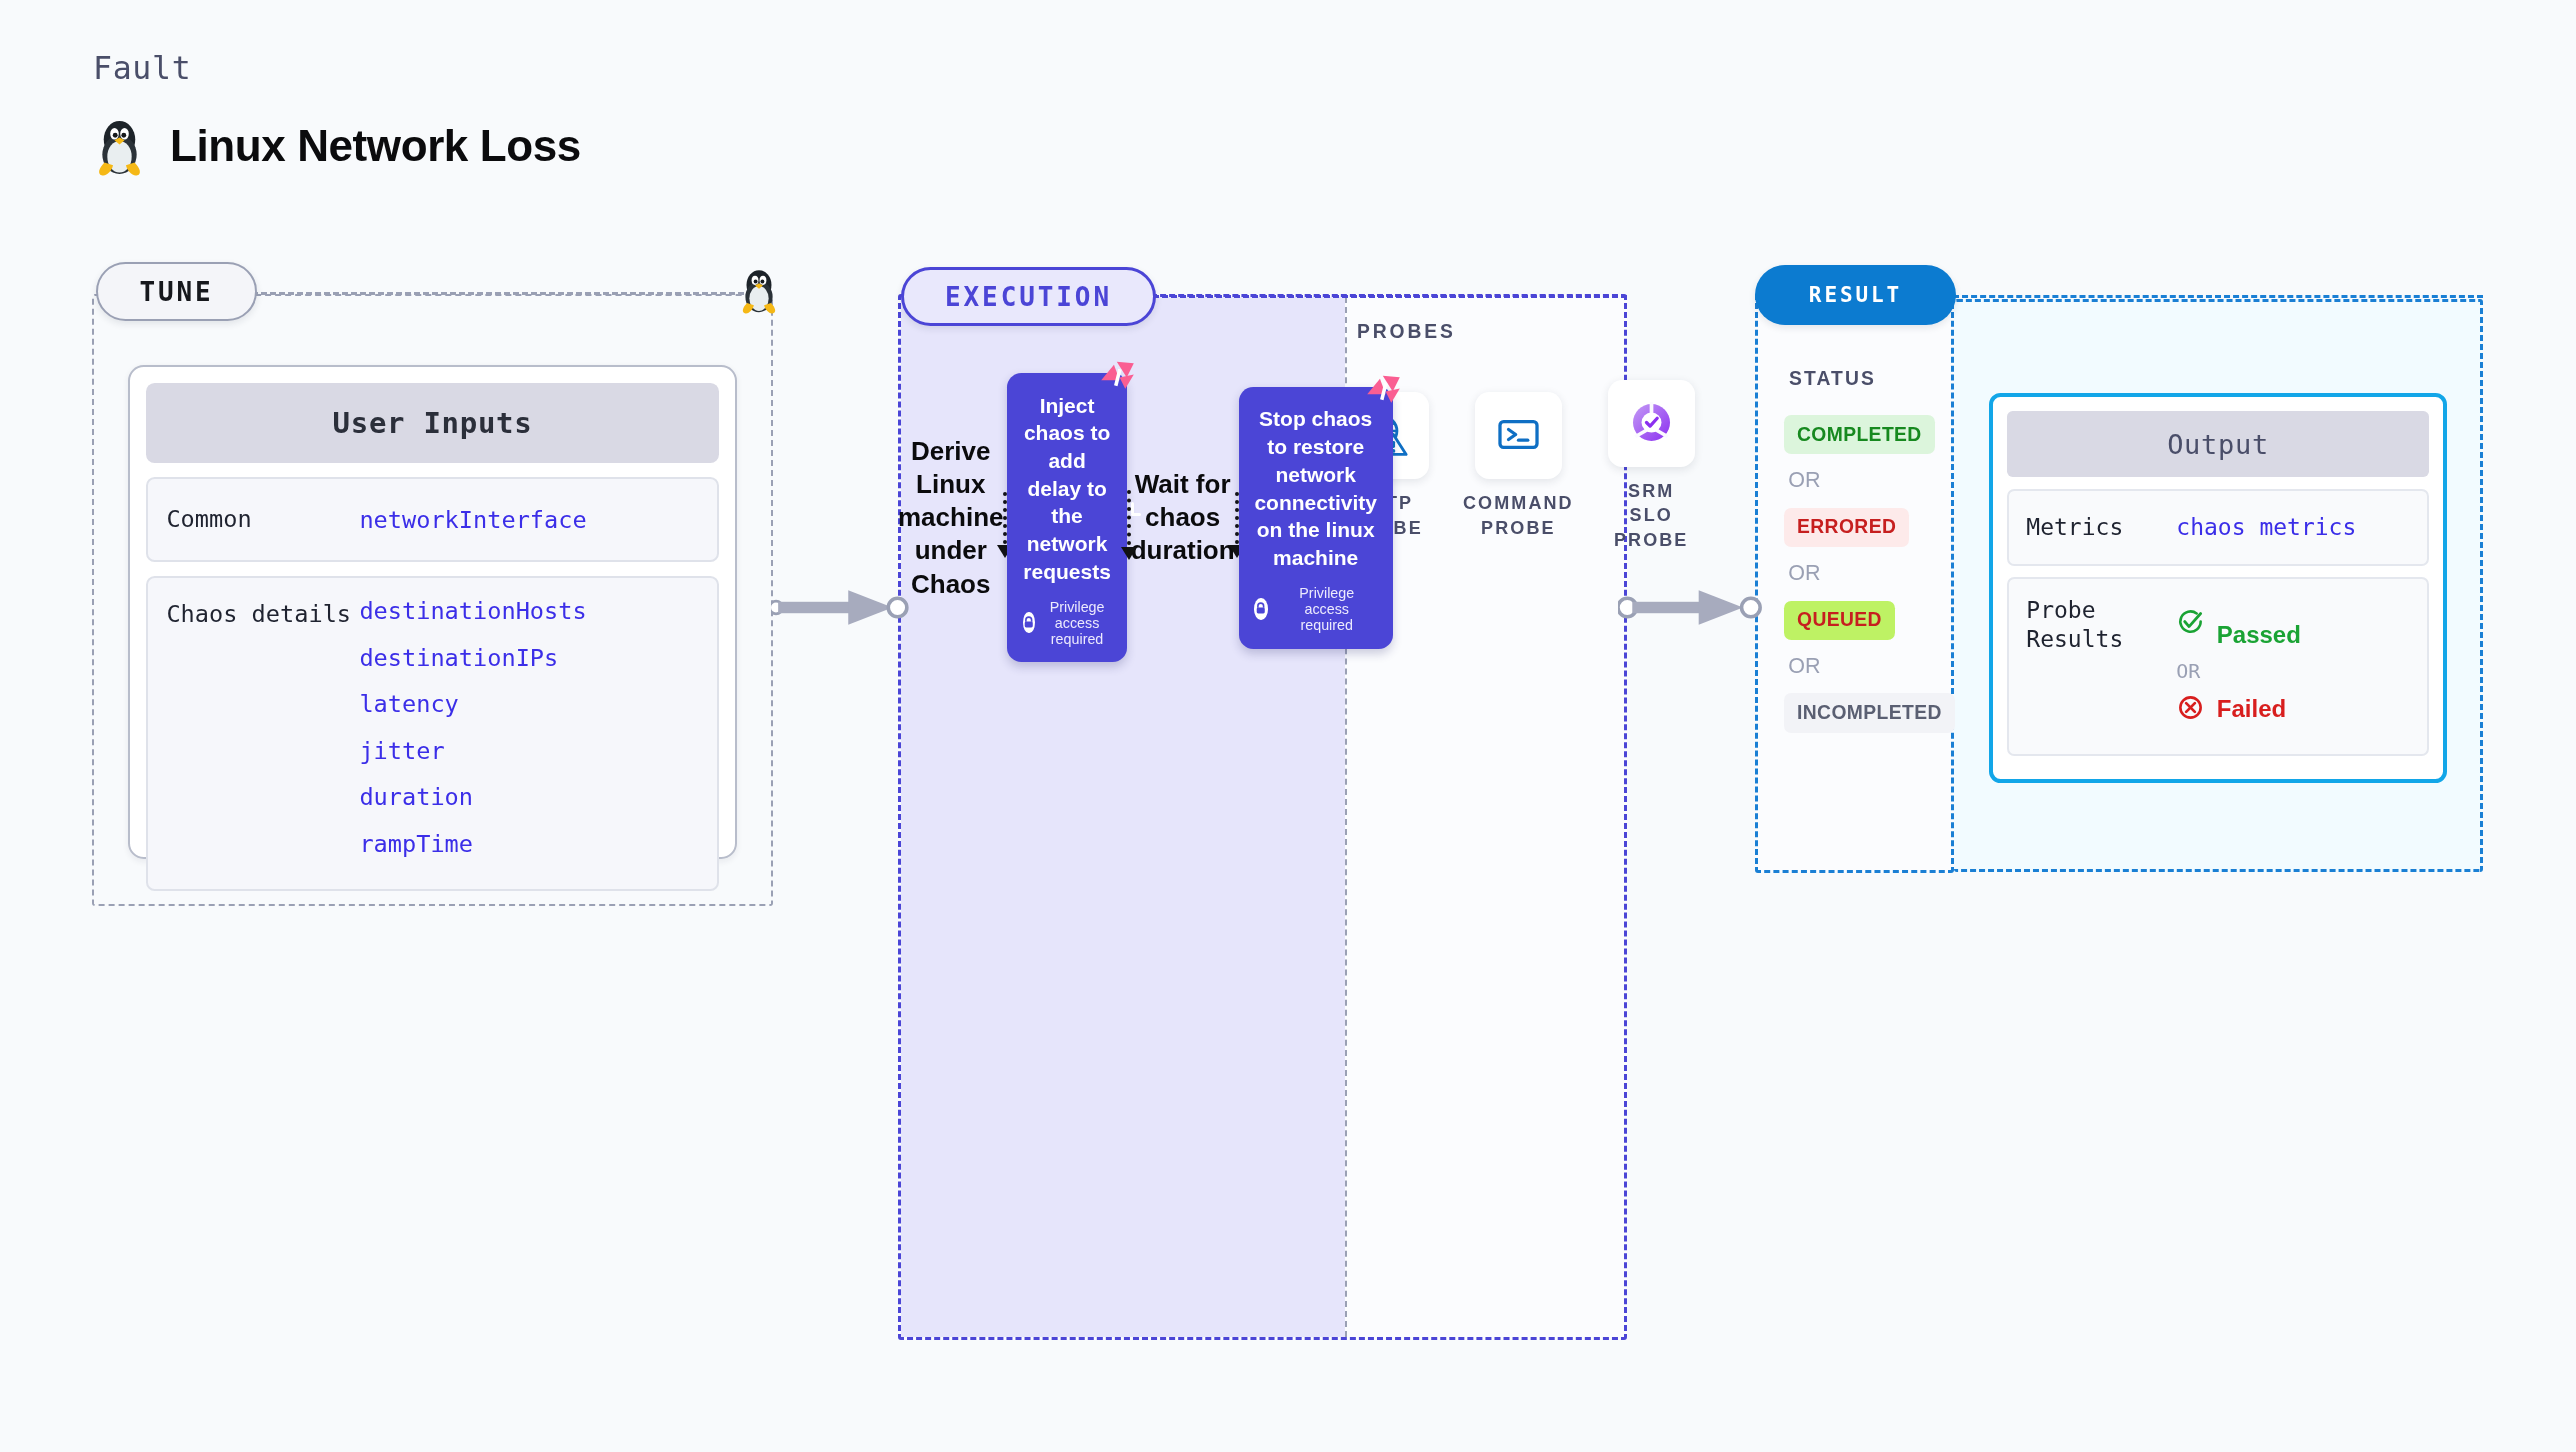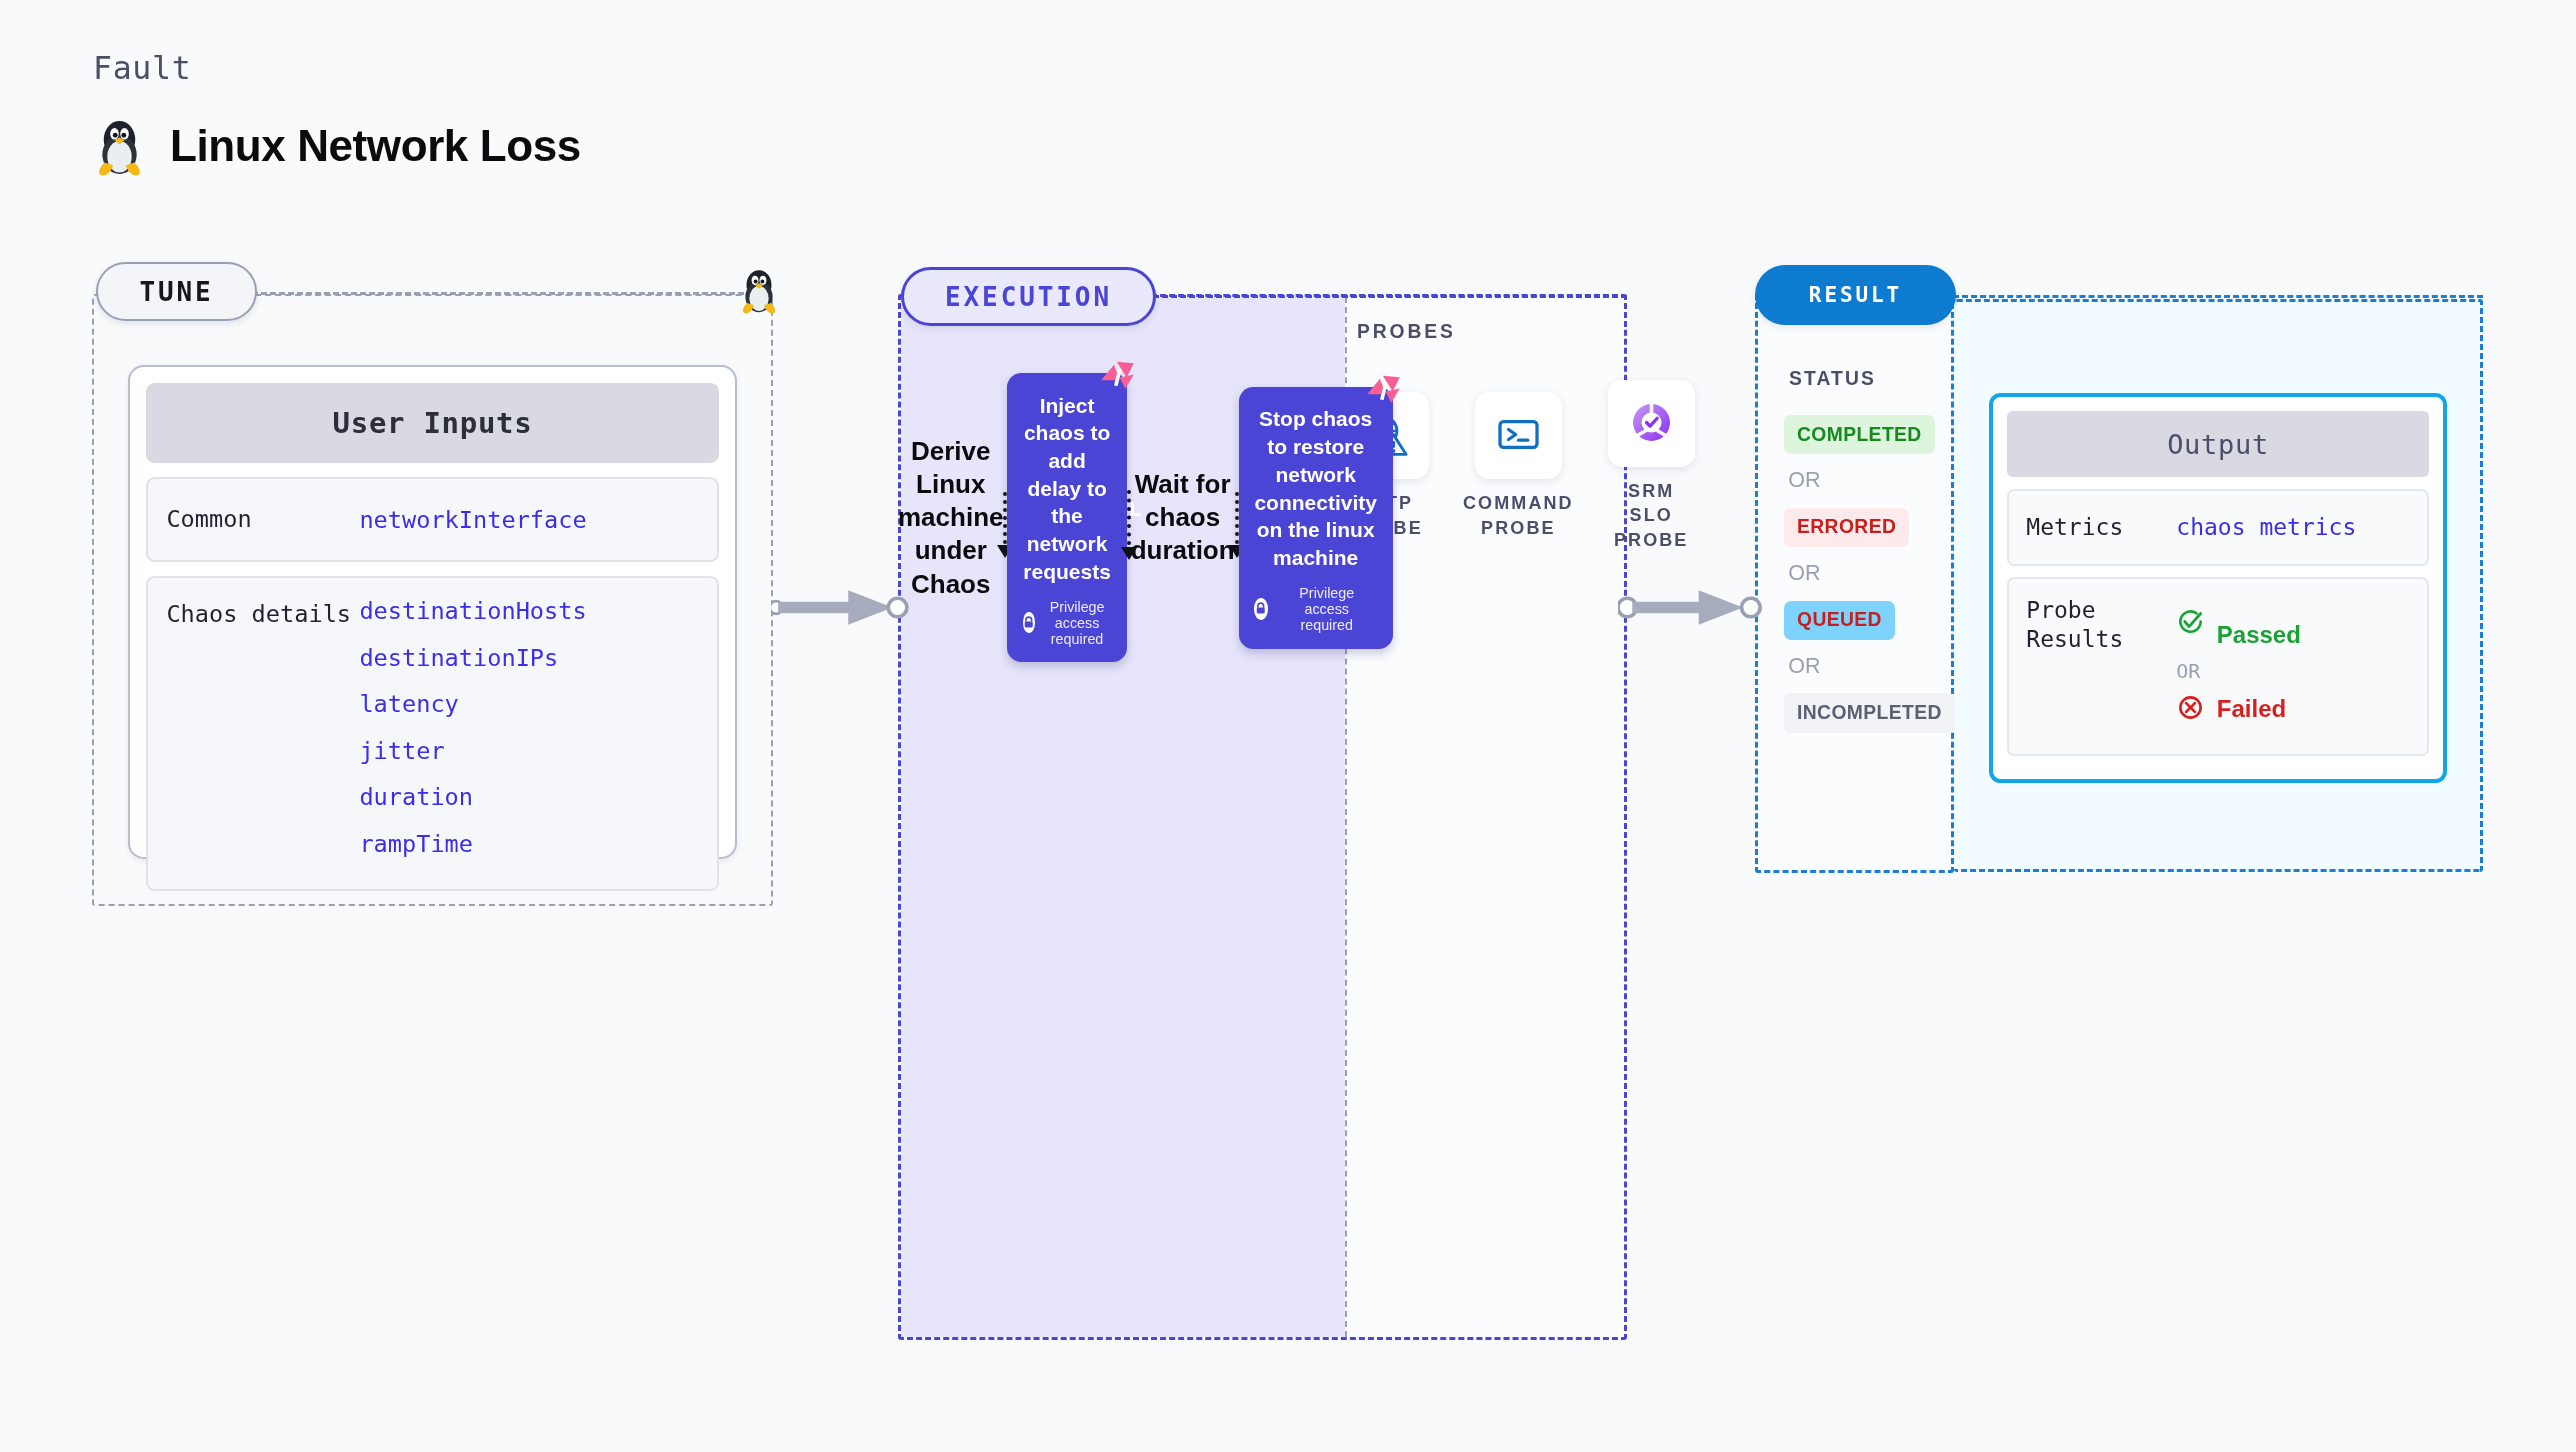--- a/index.html
+++ b/index.html
@@ -514,21 +514,21 @@
       <circle cx="186" cy="30" r="13" fill="#ffffff" stroke="#9aa0b4" stroke-width="5"></circle>
     </svg>
   </div>
 
   <div class="status-label">STATUS</div>
   <div class="status-col">
     <div class="status-badge" style="background:#dcf5dc;color:#17891f;">COMPLETED</div>
     <div class="or-text">OR</div>
     <div class="status-badge" style="background:#fdeaea;color:#c61f1f;">ERRORED</div>
     <div class="or-text">OR</div>
-    <div class="status-badge" style="background:#7dd3fc;color:#c61f1f;">QUEUED</div>
+    <div class="status-badge" style="background:#bef264;color:#c61f1f;">QUEUED</div>
     <div class="or-text">OR</div>
     <div class="status-badge" style="background:#f2f3f7;color:#5a5f72;">INCOMPLETED</div>
   </div>
 
   <div class="output-card">
     <div class="output-head">Output</div>
 
     <div class="out-row metrics">
       <div class="out-key">Metrics</div>
       <div class="out-val-mono">chaos metrics</div>

